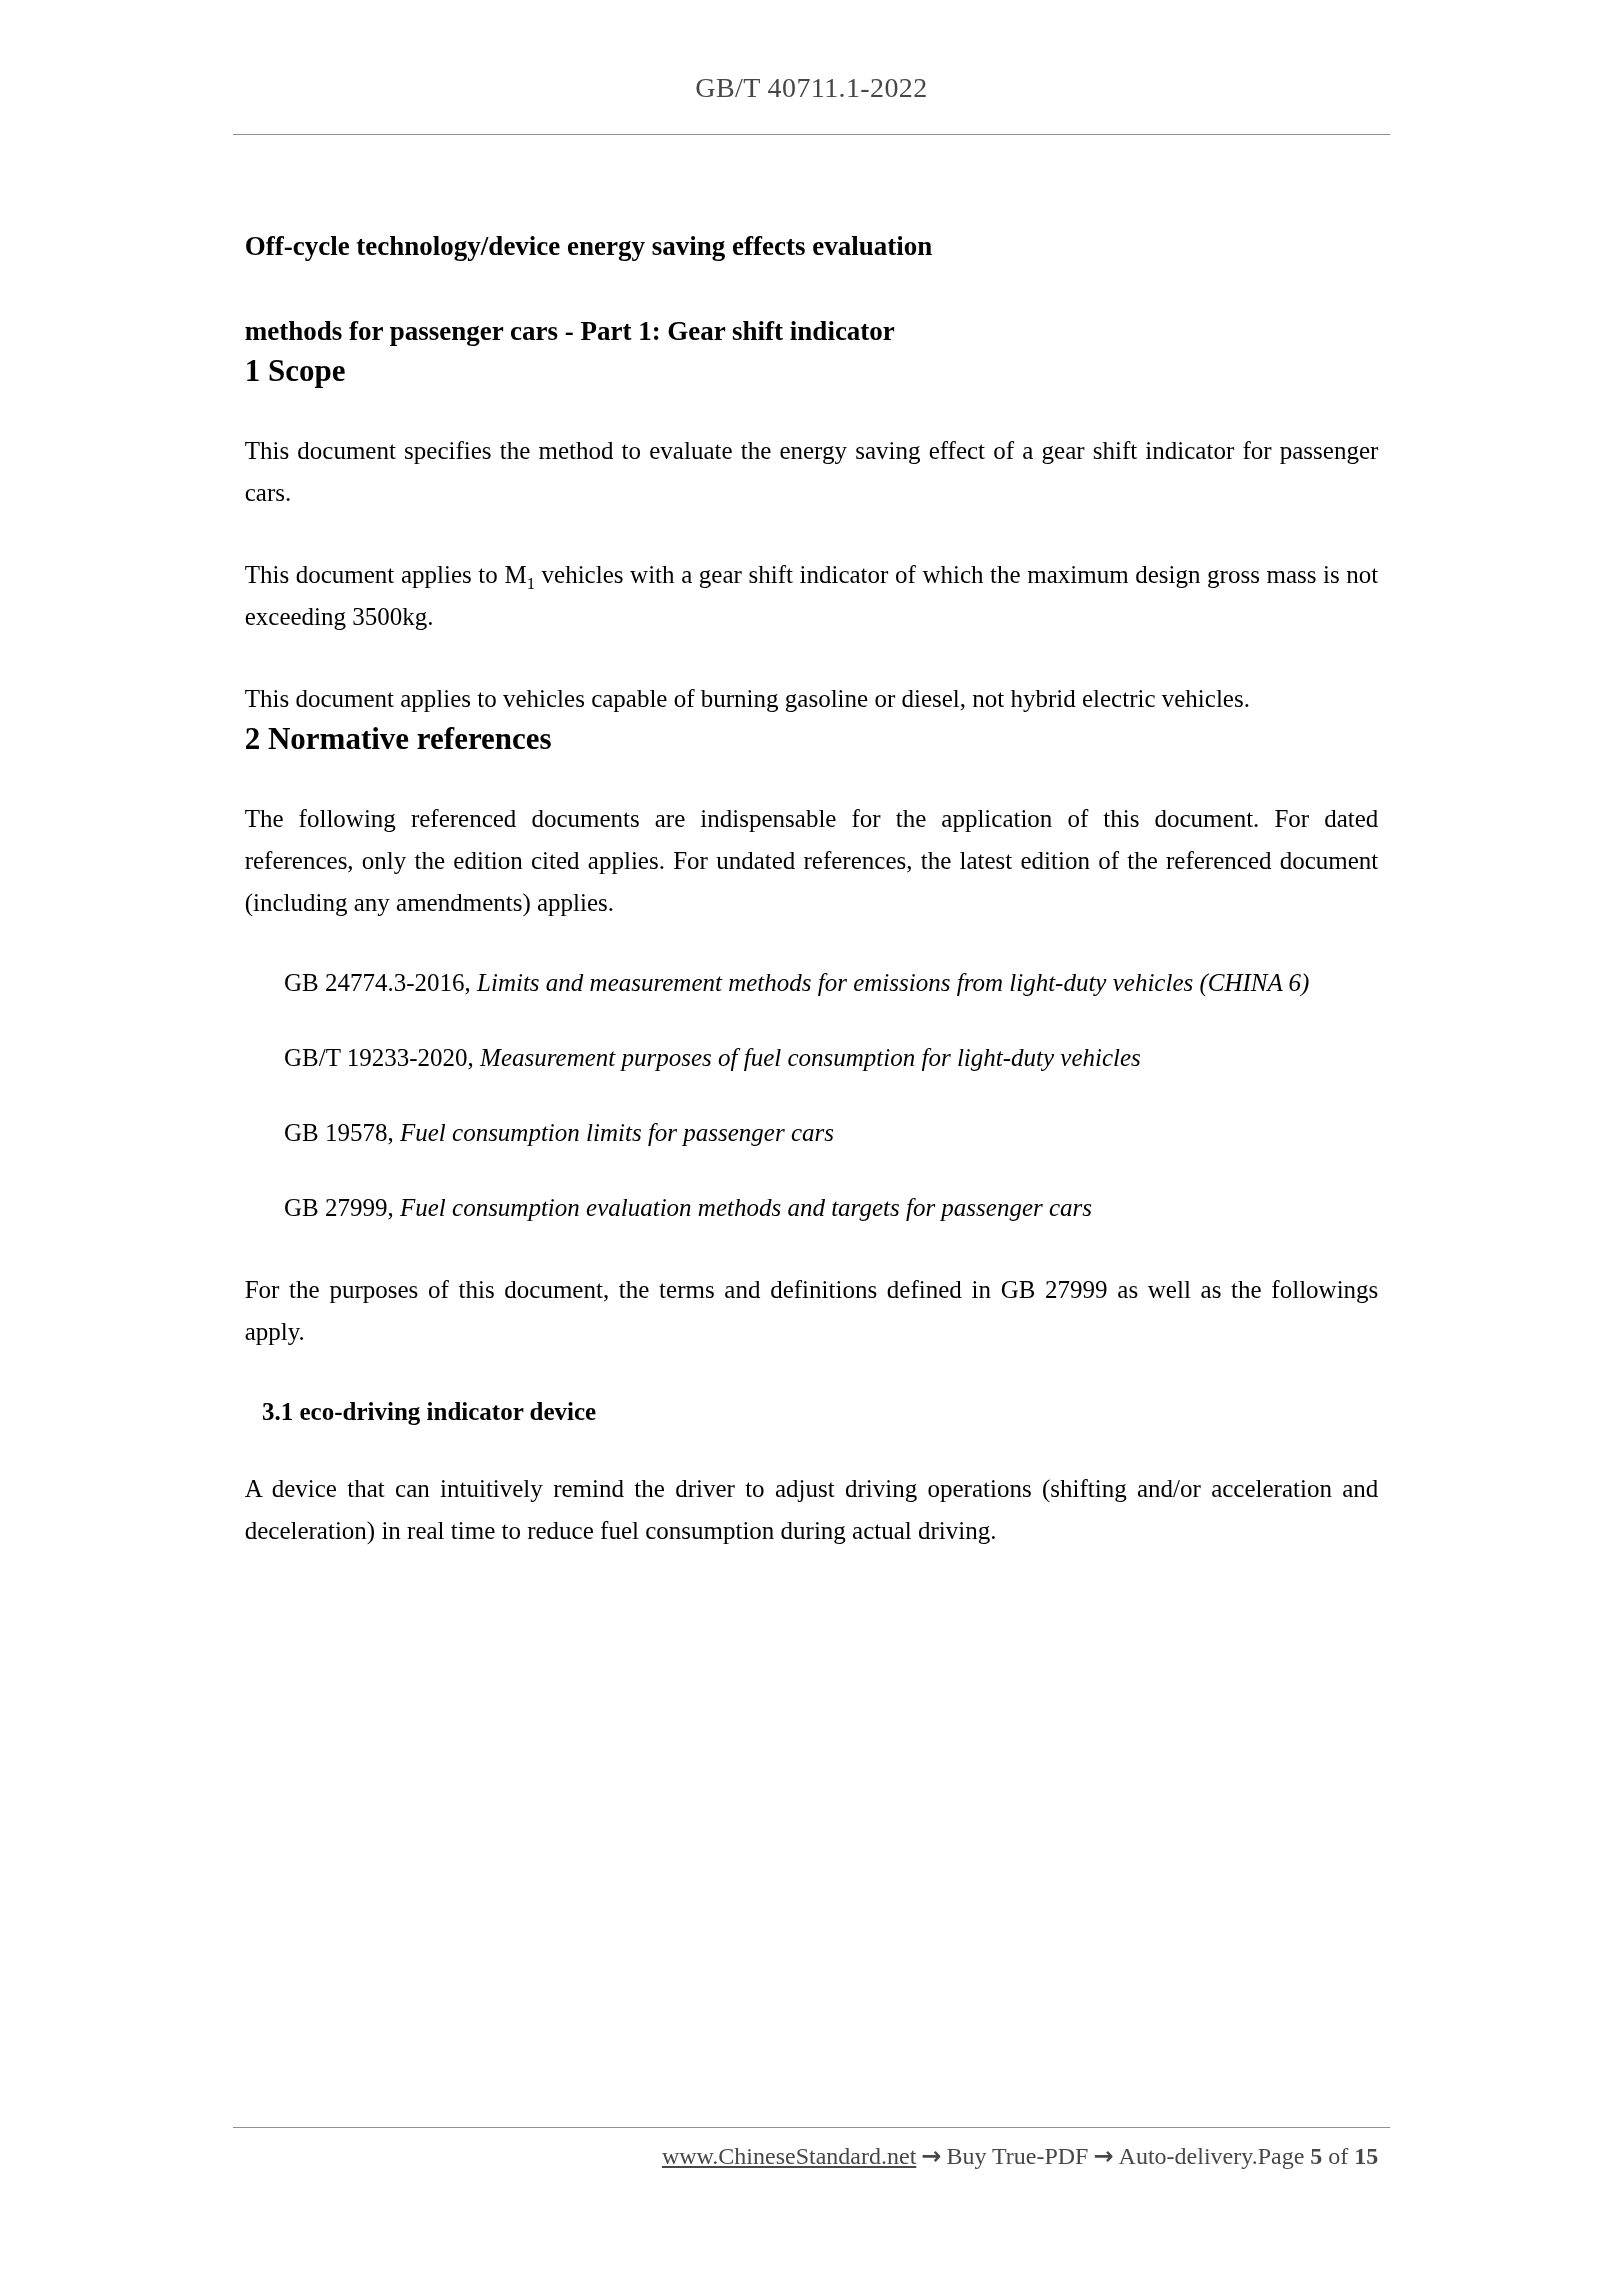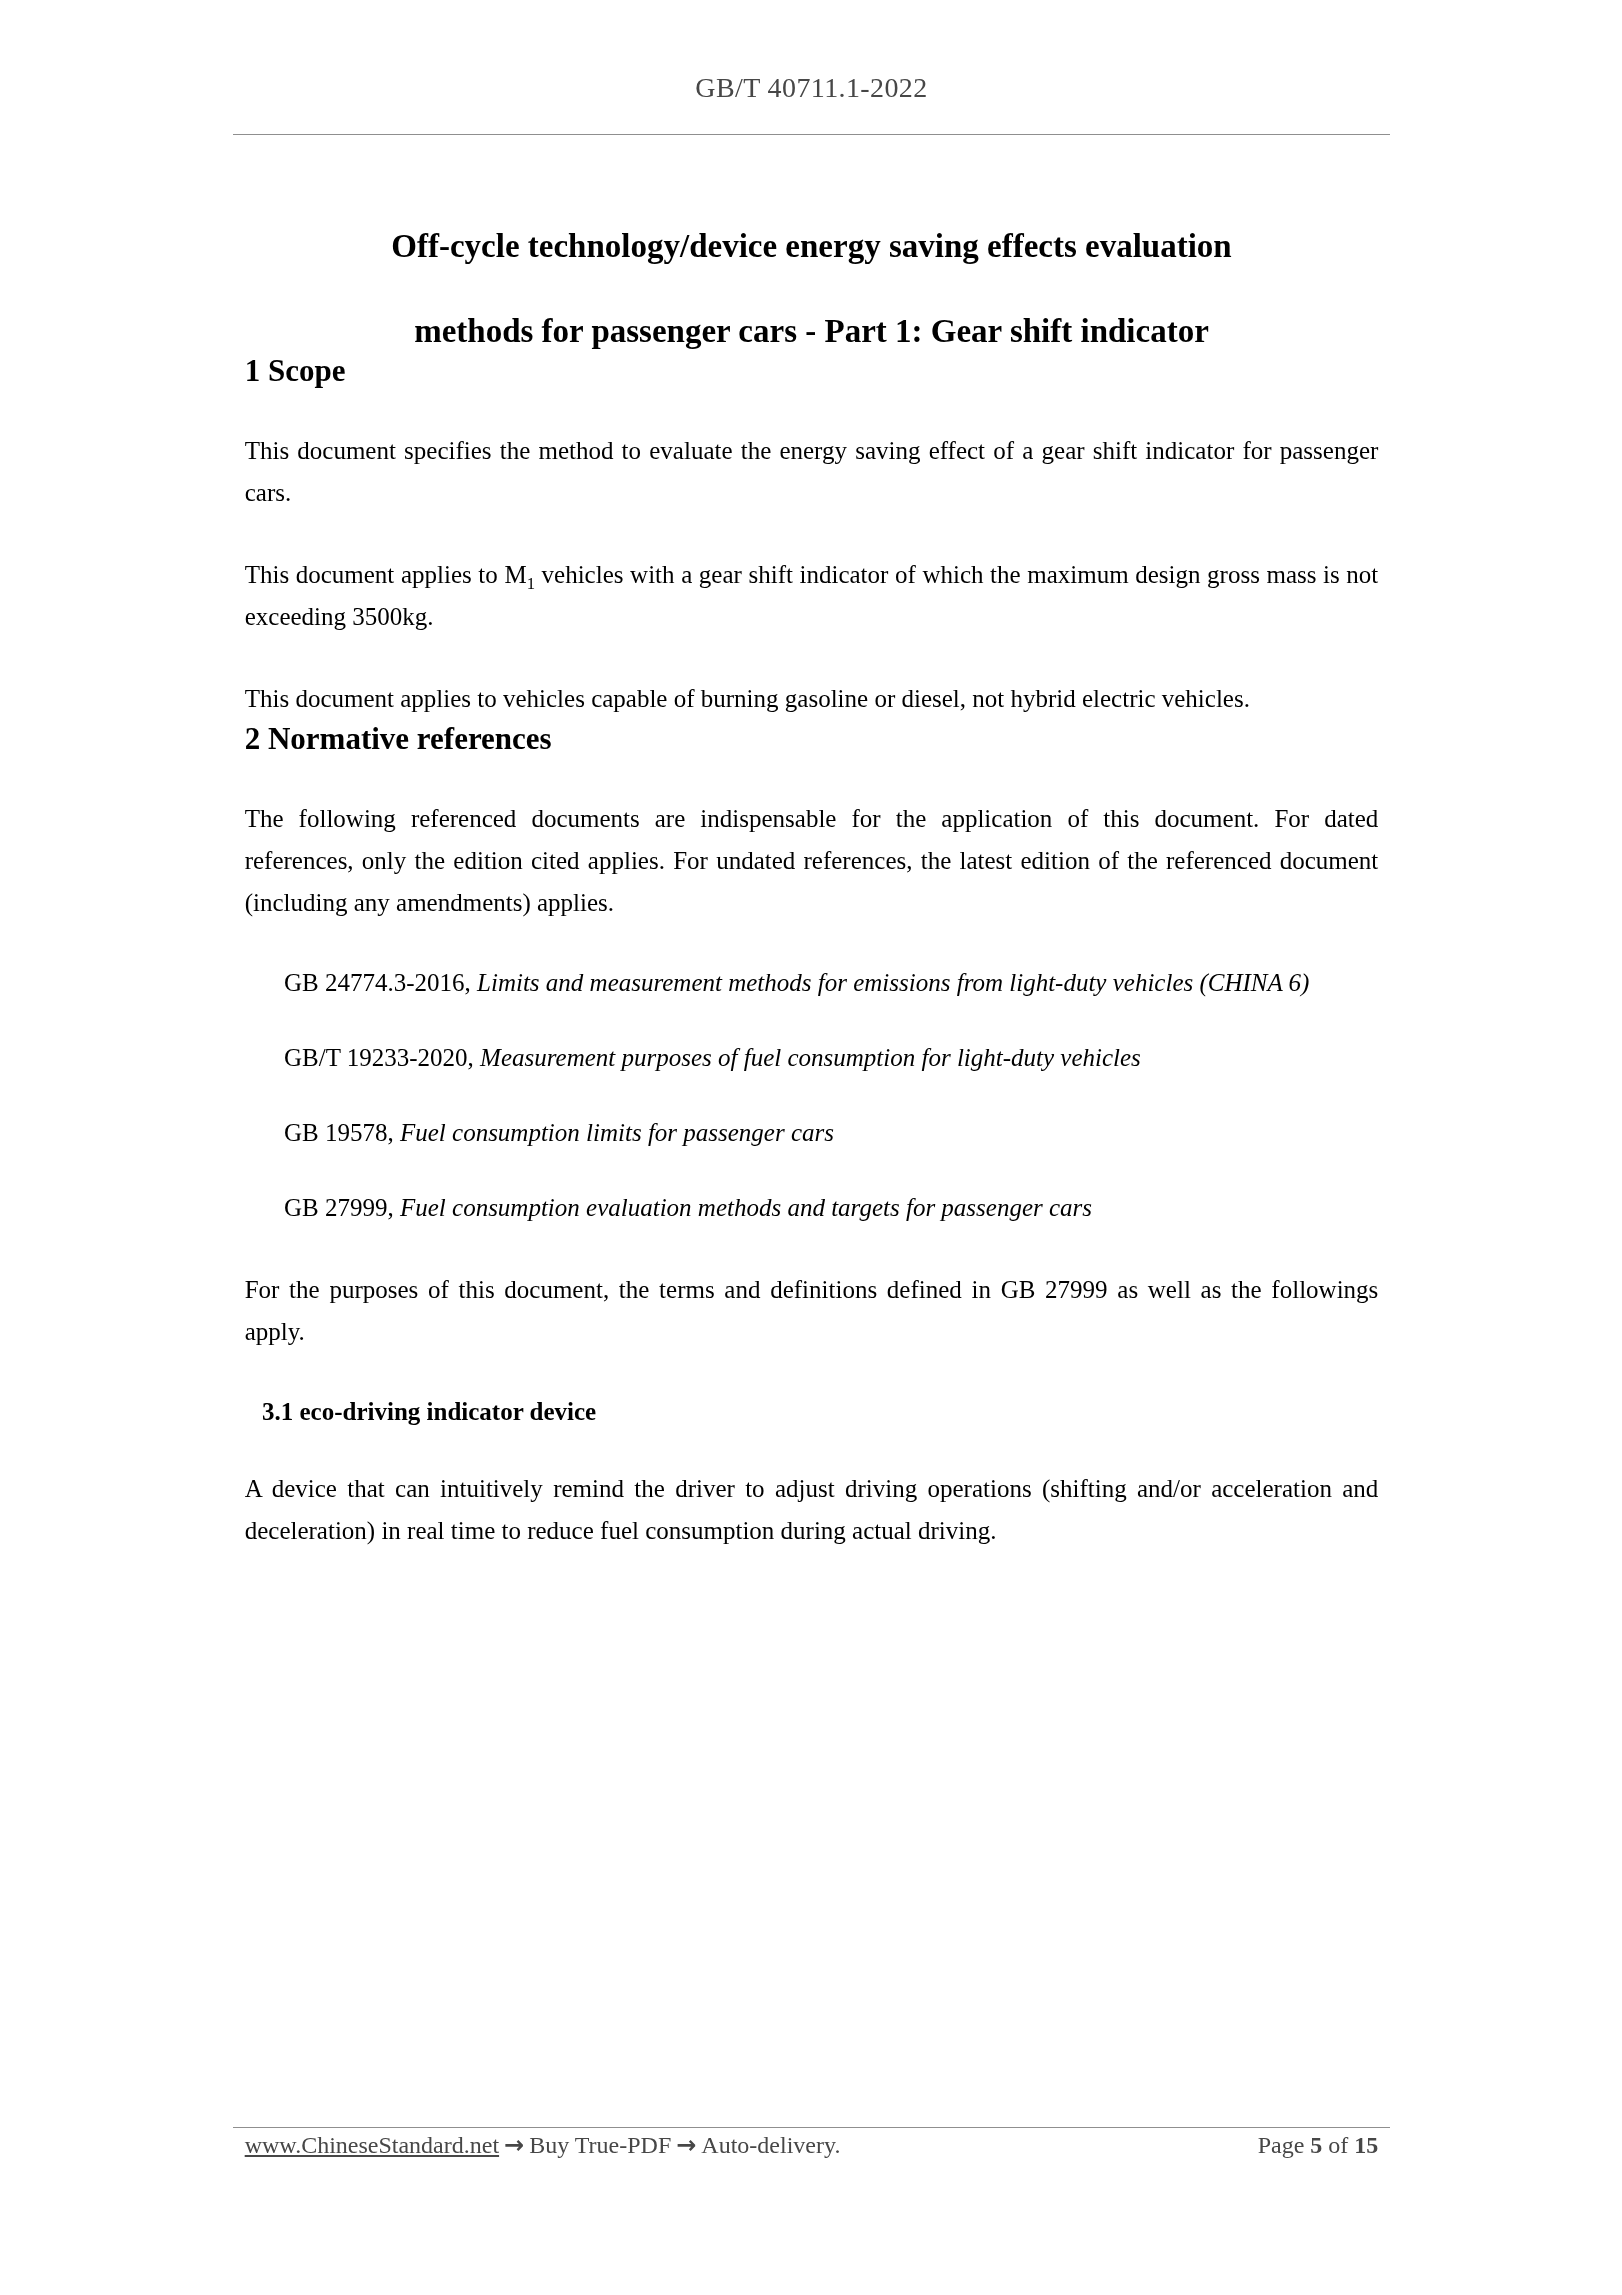--- a/index.html
+++ b/index.html
@@ -30,23 +30,23 @@
     letter-spacing: 0.4px;
   }
   .rule {
     border: 0;
     border-top: 1.7px solid var(--rule);
     margin: 0;
   }
   .header-rule { margin-top: 30px; }
   .doc-title {
     margin: 90px 11.7px 0;
-    font-size: 33px;
+    font-size: 27px;
     font-weight: bold;
-    text-align: center;
+    text-align: left;
   }
   .title-line { display: block; line-height: 42px; }
   .title-line + .title-line { margin-top: 43px; }
   h2.sec-heading {
     font-size: 31px;
     line-height: 38px;
     font-weight: bold;
     margin: 0 11.7px;
   }
   h3.sub-heading {
@@ -77,23 +77,24 @@
   }
   p.ref-first { margin-top: 38px; }
   .ref-title { font-style: italic; }
   .doc-footer {
     position: absolute;
     left: 233px;
     right: 233px;
     top: 2127px;
   }
   .footer-row {
+    margin-top: 11px;
     padding: 0 11.7px;
     display: flex;
-    justify-content: space-between;
+    justify-content: flex-end;
     align-items: baseline;
     font-size: 24px;
     line-height: 35px;
     color: var(--muted);
   }
   .footer-link {
     color: var(--muted);
     text-decoration: underline;
     cursor: pointer;
   }

